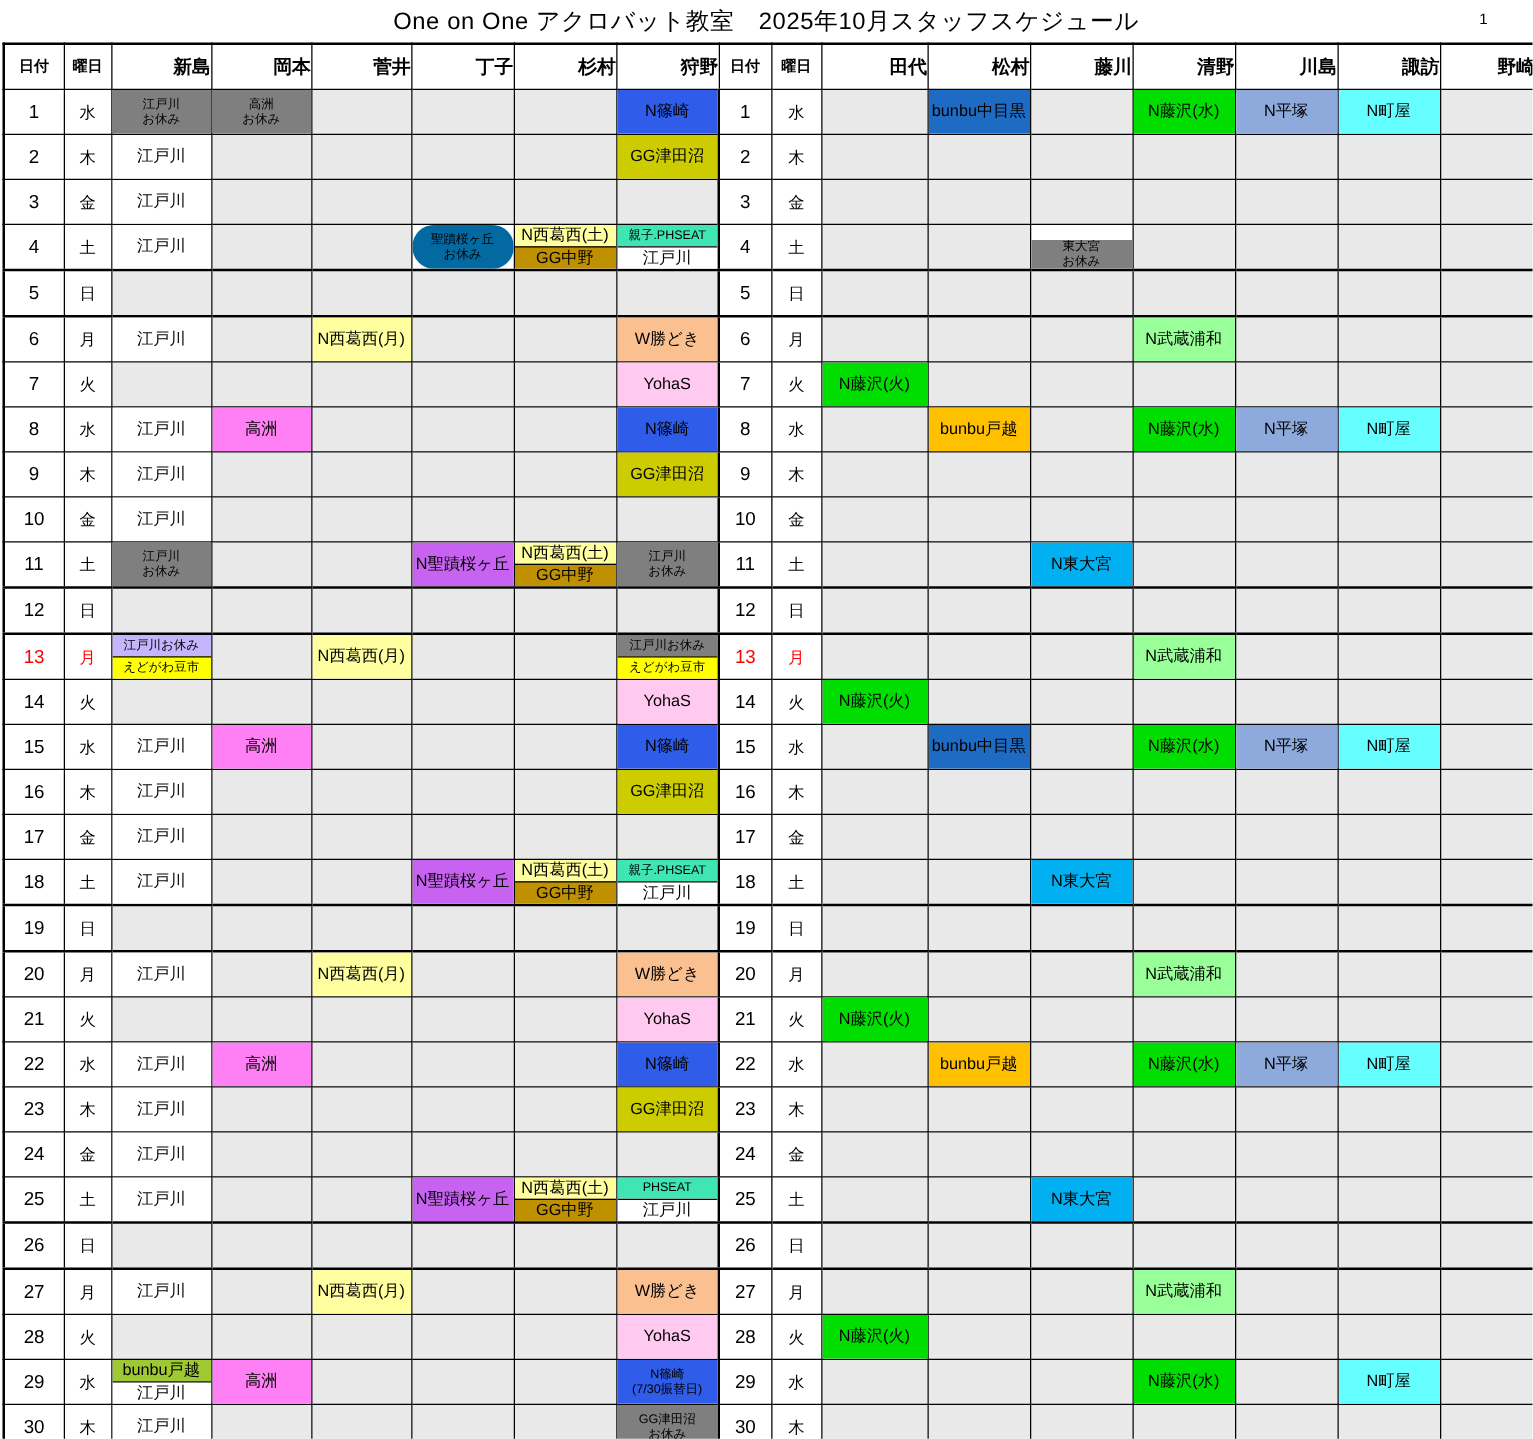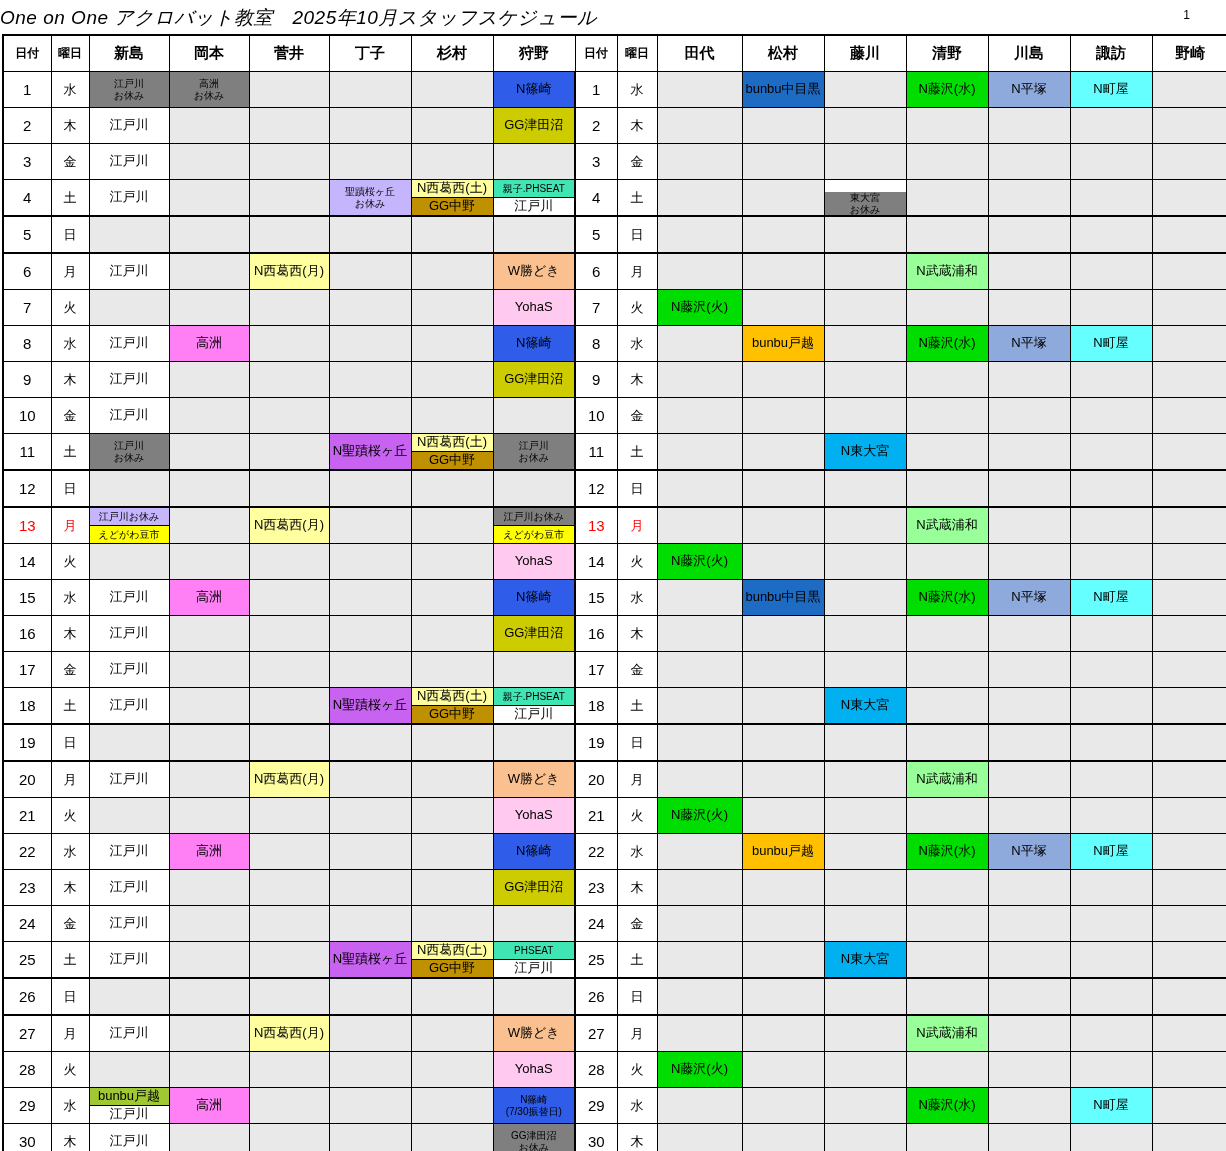--- a/index.html
+++ b/index.html
@@ -1,36 +1,36 @@
 <!DOCTYPE html>
 <html><head>
 <meta charset="utf-8">
 <style>
   html,body{margin:0;padding:0;background:#ffffff;}
   body{
     width:1226px;height:1151px;position:relative;overflow:hidden;
     font-family:"Liberation Sans","DejaVu Sans",sans-serif;color:#000;
   }
   .page-title{
-    font-size:19px;letter-spacing:.5px;
-    padding-top:4px;height:30px;line-height:28px;white-space:pre;font-style:italic;
+    text-align:center;font-size:19px;letter-spacing:.5px;
+    padding-top:4px;height:30px;line-height:28px;white-space:pre;
   }
   .page-number{position:absolute;top:8px;right:36px;font-size:12px;}
   table.sched{
     border-collapse:collapse;table-layout:fixed;
     margin:0 2px;width:1222px;border:2px solid #000;
   }
   .sched th,.sched td{
     border:1px solid #000;padding:0;text-align:center;vertical-align:middle;
     overflow:hidden;height:35px;
   }
   .sched thead tr{height:32px;}
   .sched tbody tr{height:35px;}
   th.mini{font-size:12px;font-weight:bold;background:#fff;}
-  th.staff{font-size:15px;font-weight:bold;background:#fff;}
+  th.staff{font-size:15px;font-weight:bold;background:#fff;text-align:right;}
   td.date{font-size:15px;background:#fff;}
   td.dow{font-size:13px;background:#fff;}
   td.rsep{border-left-width:2px;}
   tr.wkend td{border-bottom-width:2px;}
   td.holiday{color:#ff0000;}
   td.cell{background:#fff;}
   td.cell.empty{background:#e9e9e9;}
   .wrap{display:flex;flex-direction:column;width:100%;height:35px;}
   .seg{
     flex:1;display:flex;align-items:center;justify-content:center;
@@ -191,21 +191,21 @@
         <td class="dow">土</td>
         <td class="cell">
           <div class="wrap">
             <div class="seg" style="background: rgb(255, 255, 255);">江戸川</div>
           </div>
         </td>
         <td class="cell empty"></td>
         <td class="cell empty"></td>
         <td class="cell">
           <div class="wrap">
-            <div class="seg sm" style="background: #c4b5fd;">聖蹟桜ヶ丘
+            <div class="seg sm" style="background: #0369a1; border-radius: 17px;">聖蹟桜ヶ丘
 お休み</div>
           </div>
         </td>
         <td class="cell">
           <div class="wrap">
             <div class="seg" style="background: rgb(255, 255, 160);">N西葛西(土)</div>
             <div class="seg" style="background: rgb(191, 144, 0);">GG中野</div>
           </div>
         </td>
         <td class="cell">

